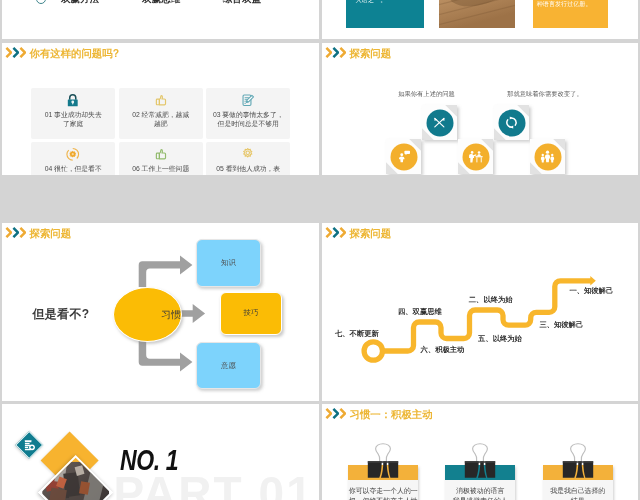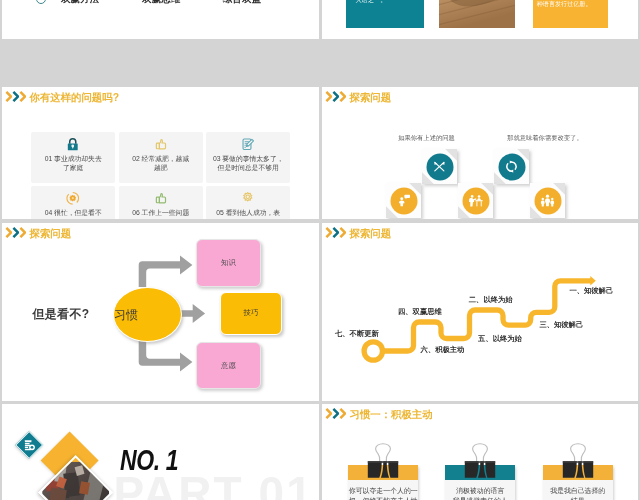--- a/index.html
+++ b/index.html
@@ -3,21 +3,21 @@
 <meta charset="utf-8">
 <style>
   html,body{margin:0;padding:0;}
   body{width:640px;height:500px;overflow:hidden;background:#d4d4d4;
        font-family:"Liberation Sans",sans-serif;-webkit-font-smoothing:antialiased;}
   .grid{position:absolute;left:0;top:0;width:640px;height:500px;}
   .slide{position:absolute;background:#fff;overflow:hidden;}
   .c0{left:2px;width:317px;}
   .c1{left:322px;width:316px;}
   .r0{top:-139px;height:178px;}
-  .r1{top:43px;height:132px;margin-top:44px;}
+  .r1{top:43px;height:132px;}
   .r2{top:223px;height:178px;}
   .r3{top:404px;height:178px;}
 
   
   .sect{position:absolute;left:0;top:0;width:100%;height:30px;}
   .chev{position:absolute;top:4px;width:6.6px;height:11.1px;}
   .chev svg{display:block}
   .sect-t{position:absolute;top:4.6px;font-weight:bold;color:#edb634;
           font-size:10.4px;line-height:11.5px;white-space:nowrap}
 
@@ -53,34 +53,34 @@
              border-radius:50%;}
   .fsq .ci{position:absolute;left:50%;top:50%;transform:translate(-50%,-50%);
            line-height:0;}
   .cap{position:absolute;font-size:6.3px;color:#5b5b5b;line-height:9.5px;}
 
   
   .arrows{position:absolute;left:0;top:0;}
   .path7{position:absolute;left:0;top:0;}
   .step{position:absolute;font-size:7.3px;font-weight:bold;color:#2f2f2f;
         white-space:nowrap;line-height:9px;}
-  .rbox{position:absolute;border-radius:6px;background:#f9a8d4;
+  .rbox{position:absolute;border-radius:6px;background:#7dd3fc;
         border:1px solid #e6e6e6;box-shadow:1.5px 2px 3px rgba(140,140,140,.4);}
   .rbox span{position:absolute;left:0;right:0;top:50%;transform:translateY(-50%);
              text-align:center;font-size:7.4px;color:#4d4d4d;}
   .b1{left:193.6px;top:16px;width:63.7px;height:46.4px;}
   .b2{left:218.2px;top:68.8px;width:59.6px;height:41.3px;background:#fbbc05;
       border:1.5px solid #fff;box-shadow:1.5px 2px 3px rgba(140,140,140,.45);}
   .b2 span{color:#3a3a3a;}
   .b3{left:193.7px;top:118.7px;width:63.4px;height:45.7px;}
   .ell{position:absolute;left:111px;top:64.4px;width:67px;height:53px;
        border-radius:50%;background:#fbbc05;border:1.5px solid #fff;
        box-shadow:1.5px 2px 3px rgba(140,140,140,.45);}
   .ell span{position:absolute;left:0;right:0;top:50%;transform:translateY(-50%);
-            text-align:left;font-size:12px;color:#3a3a3a;}
+            text-align:right;font-size:10px;color:#3a3a3a;}
   .q{position:absolute;left:30.5px;top:83px;font-size:12px;font-weight:bold;
      color:#3a3a3a;letter-spacing:.3px;}
 
   
   .dia{position:absolute;transform:rotate(45deg);}
   .dia-teal{box-sizing:border-box;left:17.1px;top:31.3px;width:20.4px;height:20.4px;
             background:#107c8f;border:1.3px solid #f2fafa;
             box-shadow:0 1px 3px rgba(0,0,0,.18);}
   .dia-orange{left:47.1px;top:35.8px;width:41.3px;height:41.3px;background:#f7b32f;
               box-shadow:0 1px 3px rgba(0,0,0,.12);}

